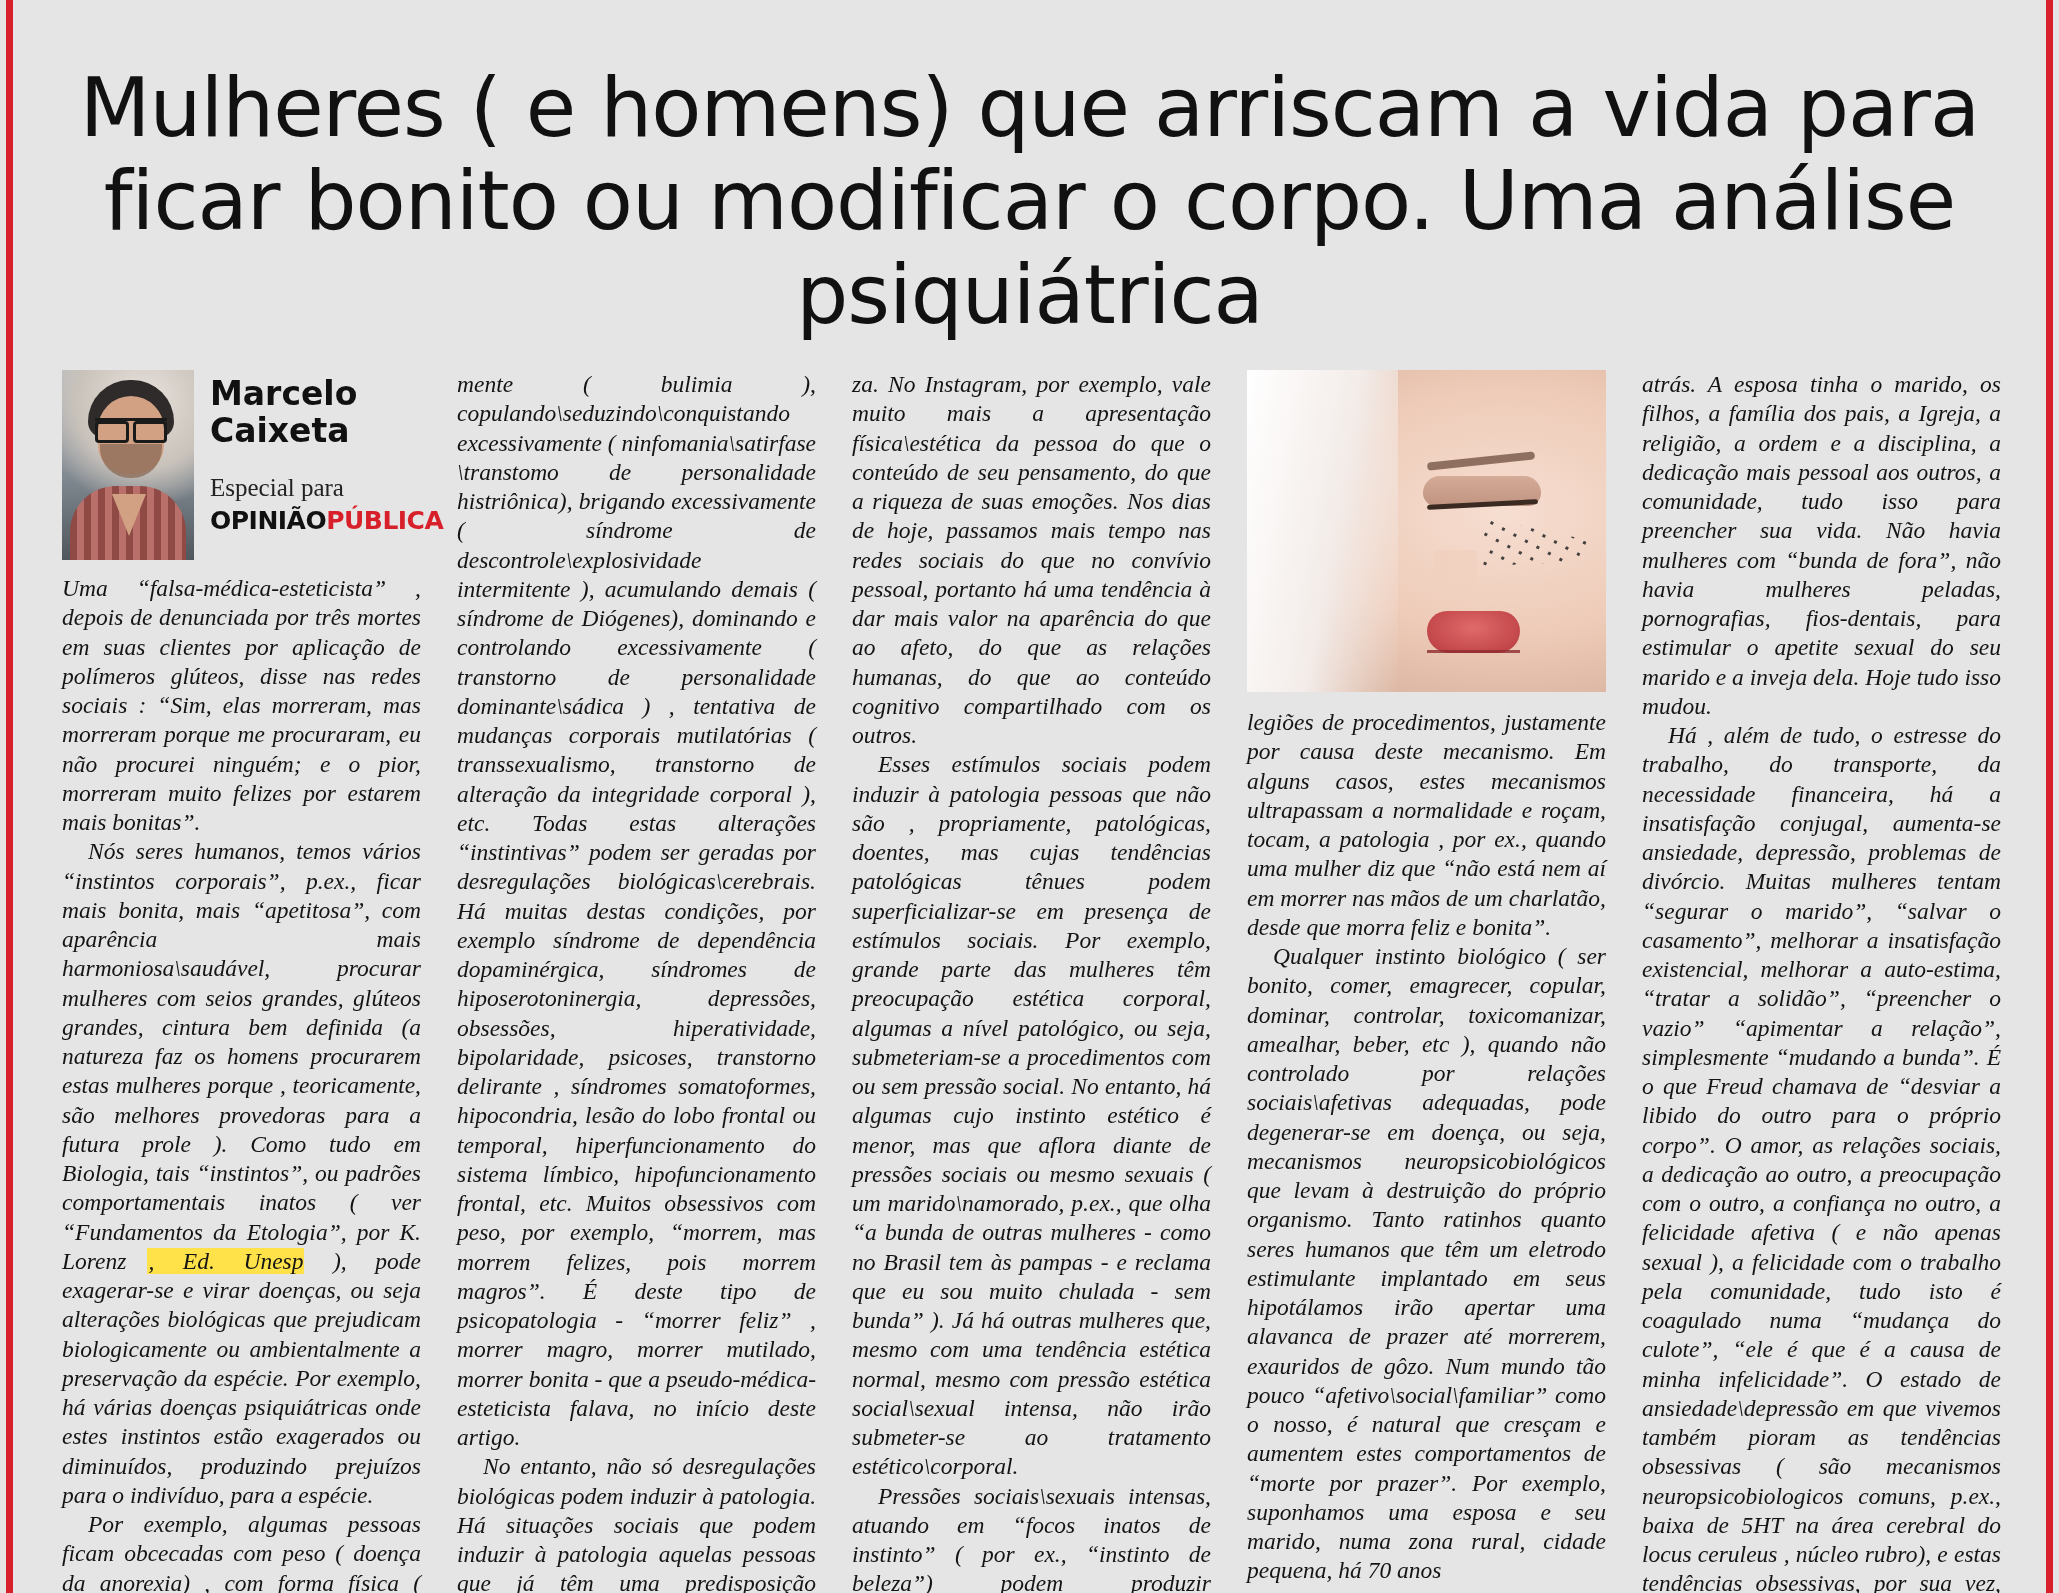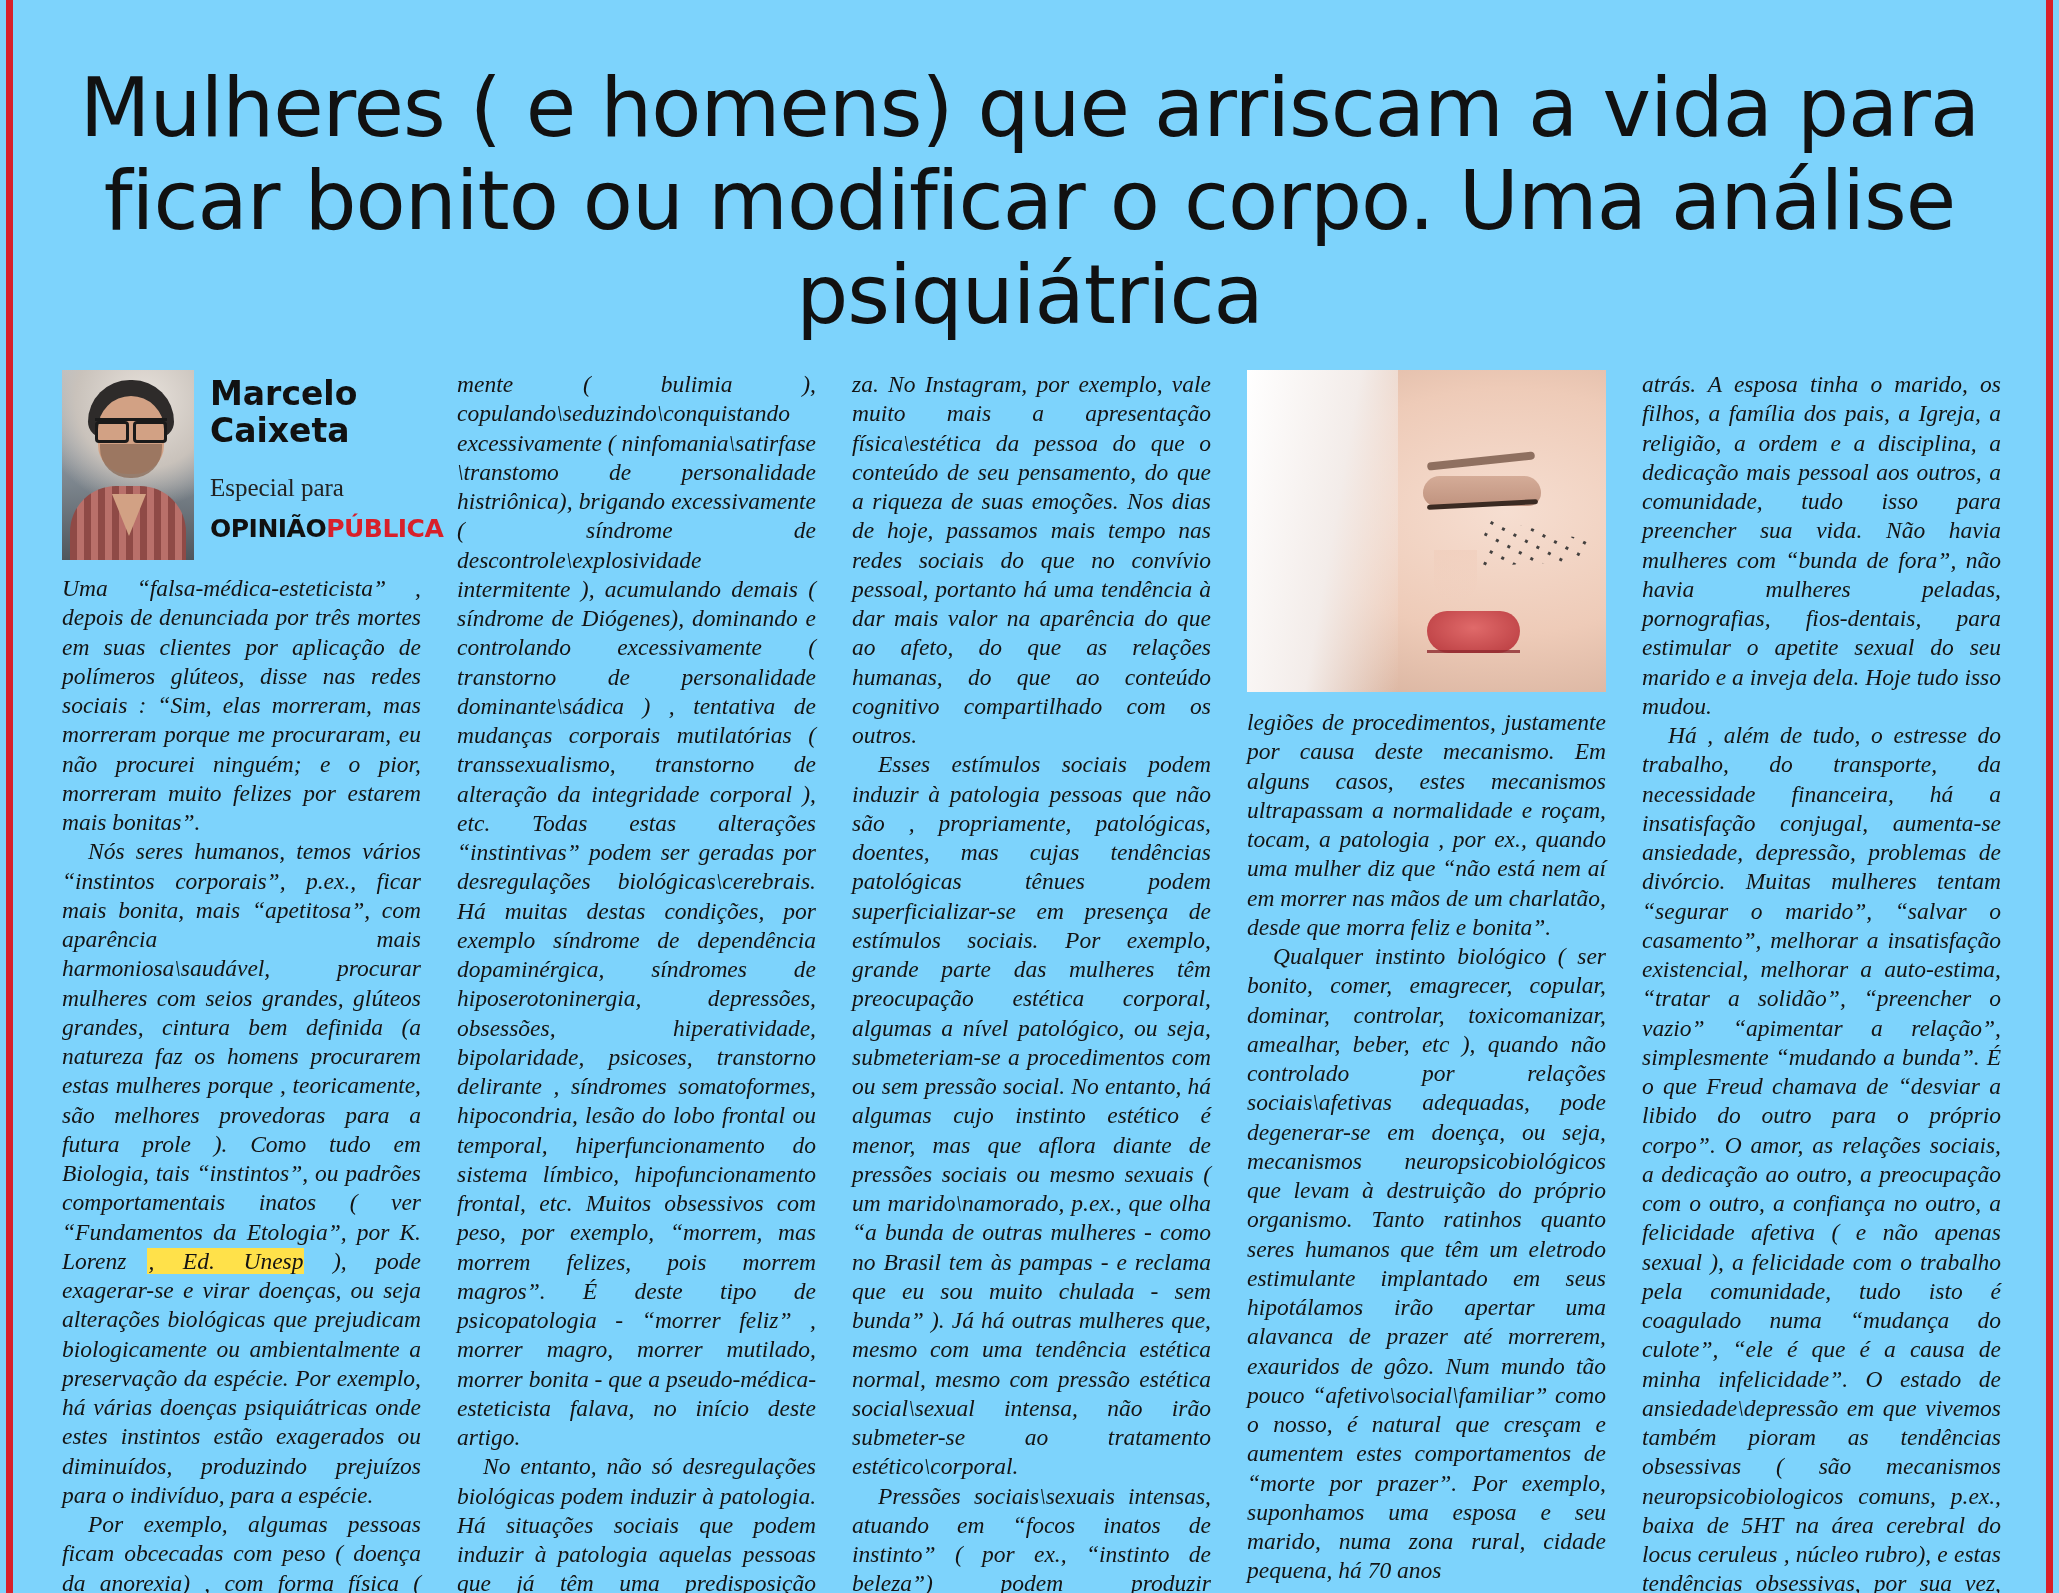--- a/index.html
+++ b/index.html
@@ -4,21 +4,21 @@
 <style>
   html, body {
     margin: 0;
     padding: 0;
     background: #ffffff;
   }
   .page {
     position: relative;
     width: 2059px;
     height: 1593px;
-    background: #7dd3fc;
+    background: #e5e5e5;
     box-sizing: border-box;
     overflow: hidden;
     font-family: "Liberation Serif", serif;
     padding-left: 16px;
   }
   
   .edge-rule {
     position: absolute;
     top: 0;
     bottom: 0;
@@ -128,21 +128,21 @@
     line-height: 1.12;
     color: #111;
   }
   .byline-sub {
     margin-top: 24px;
     font-family: "Liberation Serif", serif;
     font-size: 25px;
     color: #222;
   }
   .brand {
-    margin-top: 12px;
+    margin-top: 4px;
     font-family: "DejaVu Sans", sans-serif;
     font-weight: bold;
     font-size: 25px;
     letter-spacing: -0.5px;
   }
   .brand .b1 { color: #111111; }
   .brand .b2 { color: #d8202a; }
 
   .hl {
     background: #ffe14a;

